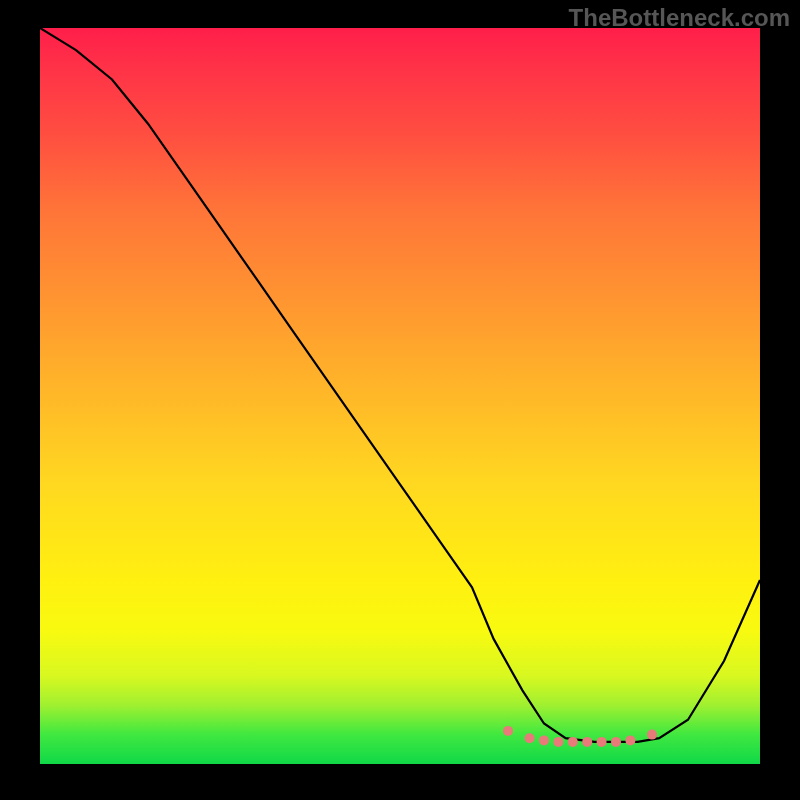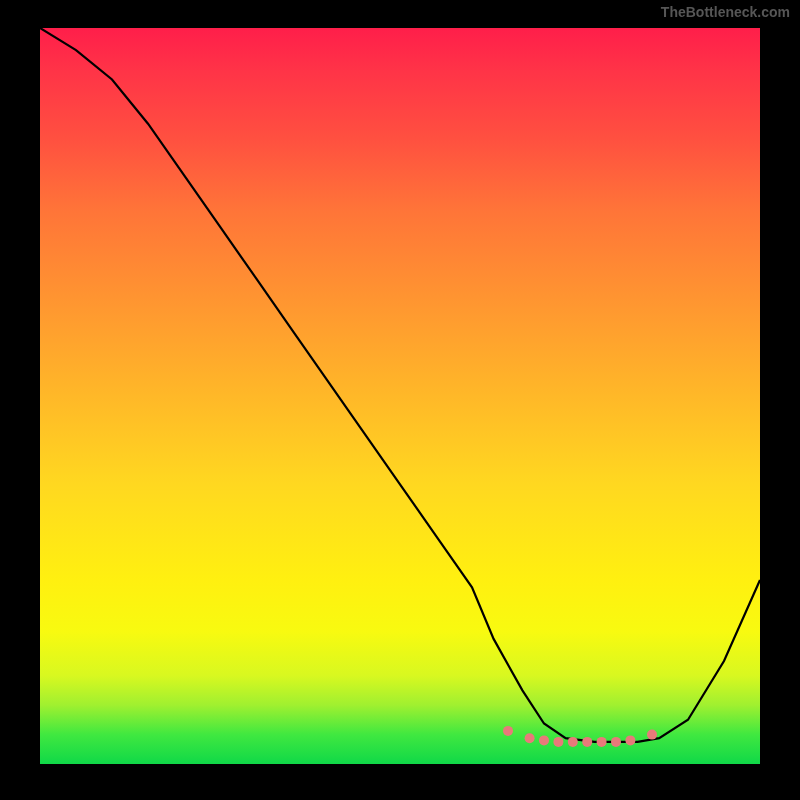--- a/index.html
+++ b/index.html
@@ -9,21 +9,21 @@
     width: 800px;
     height: 800px;
     position: relative;
     font-family: Arial, sans-serif;
   }
   .watermark {
     position: absolute;
     top: 4px;
     right: 10px;
     color: #565656;
-    font-size: 14px;
+    font-size: 24px;
     font-weight: bold;
     z-index: 10;
   }
   .plot-area {
     position: absolute;
     left: 40px;
     top: 28px;
     width: 720px;
     height: 736px;
     background: linear-gradient(to bottom,

